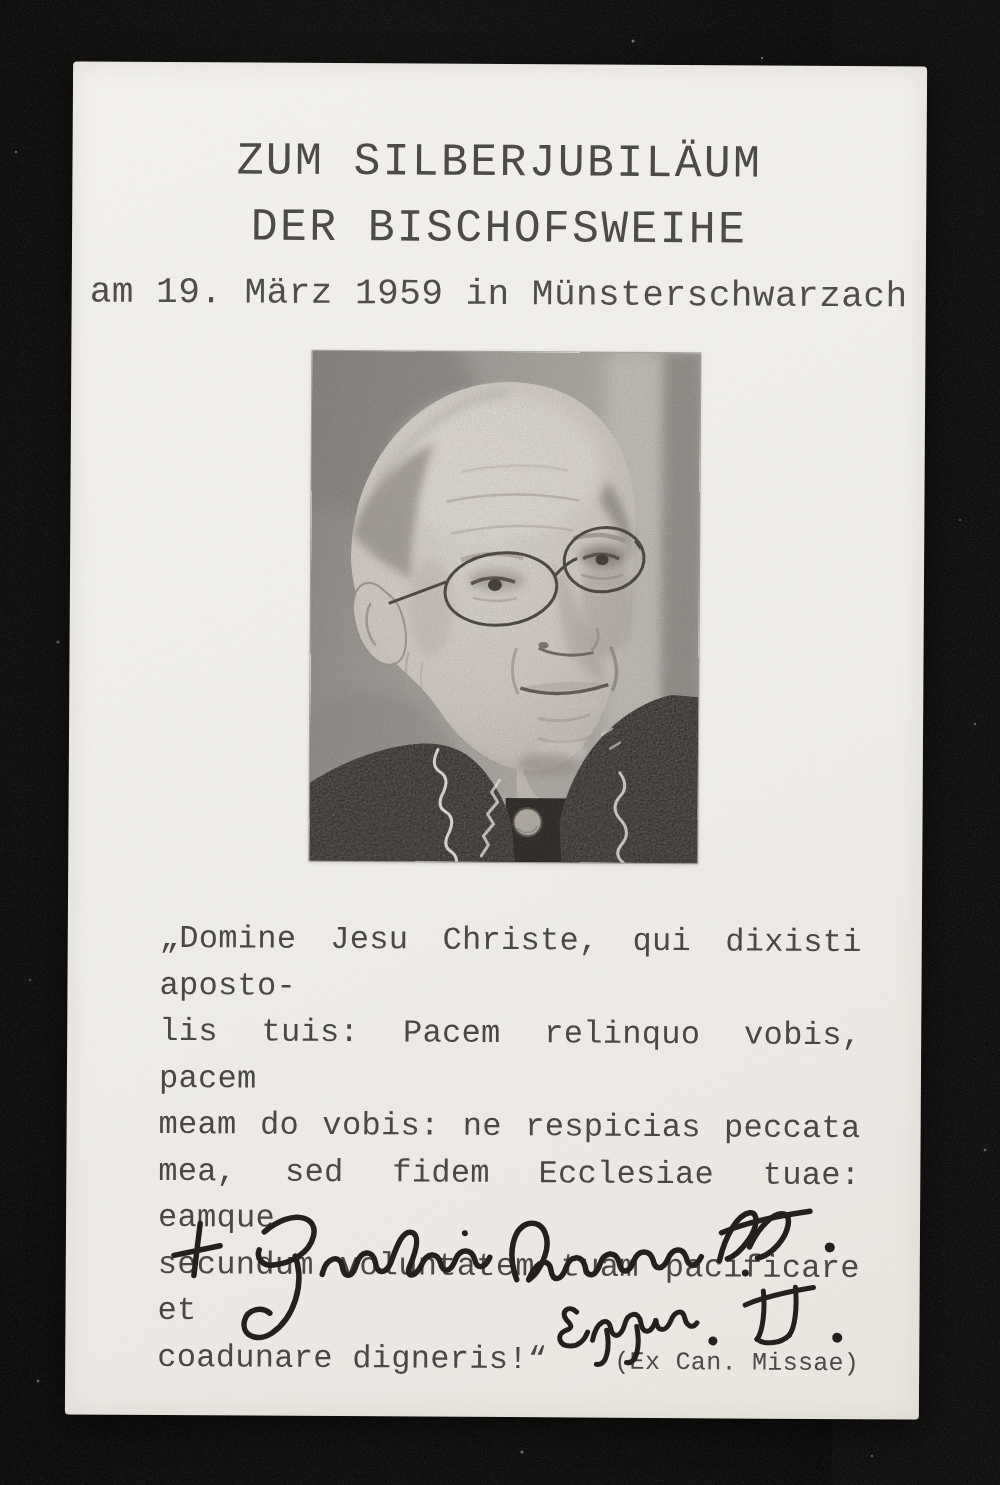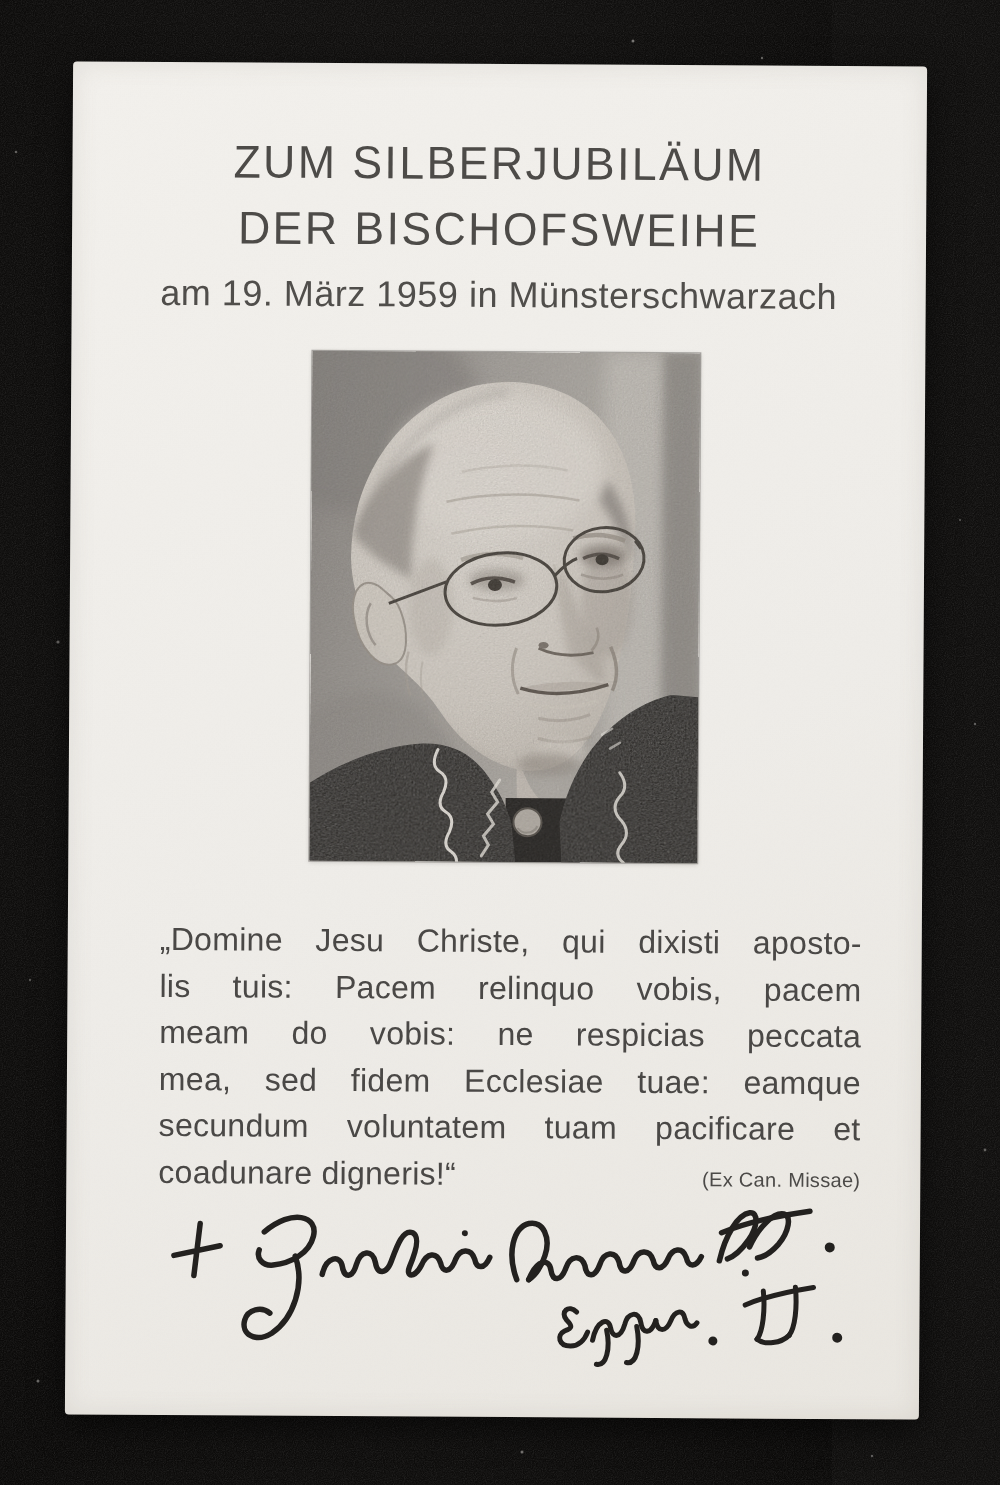--- a/index.html
+++ b/index.html
@@ -1,18 +1,18 @@
 <!DOCTYPE html>
 <html><head>
 <meta charset="utf-8">
 <style>
   html,body{margin:0;padding:0;width:1000px;height:1485px;overflow:hidden;
     background:#100f0e;font-family:"Liberation Sans",sans-serif;}
   .stage{position:relative;width:832px;height:1485px;background:
-    radial-gradient(ellipse at 50% 40%, #161413 0%, #100f0e 55%, #0b0a09 100%);}
+    radial-gradient(ellipse at 50% 40%, #161413 0%, #100f0e 55%, #0b0a09 100%); font-family: Liberation Mono, monospace;}
   .backdrop-noise{position:absolute;left:0;top:0;width:1000px;height:1485px;pointer-events:none;}
   
   .card{position:absolute;left:69px;top:64px;width:854px;height:1353px;
     background:linear-gradient(155deg,#f3f1ed 0%,#efede9 55%,#eae7e1 100%);
     border-radius:4px;transform:rotate(.35deg);transform-origin:50% 50%;
     box-shadow:0 10px 34px rgba(0,0,0,.55), inset 0 0 26px rgba(130,122,108,.14);}
   .card-noise{position:absolute;left:0;top:0;width:100%;height:100%;pointer-events:none;opacity:.5;}
   
   .title-block{position:absolute;left:0;top:66px;width:100%;text-align:center;color:#4d4b48;}
   .title-line{font-size:46px;line-height:66px;letter-spacing:2.5px;font-weight:400;
@@ -21,21 +21,21 @@
   
   .portrait{position:absolute;left:241px;top:288px;width:388px;height:510px;
     box-shadow:0 0 0 1px rgba(58,55,52,.35), 0 1px 4px rgba(60,55,50,.25);}
   .portrait svg{display:block;width:100%;height:100%;}
   
   .quote{position:absolute;left:92px;top:854px;width:702px;color:#4a4846;}
   .quote-line{font-size:32px;line-height:46.5px;letter-spacing:.3px;
     text-align:justify;text-align-last:justify;white-space:normal;}
   .quote-last{display:flex;justify-content:space-between;align-items:baseline;line-height:46.5px;}
   .quote-closing{font-size:32px;letter-spacing:.3px;}
-  .quote-citation{font-size:20px;letter-spacing:.3px;color:#4c4a48;}
+  .quote-citation{font-size:25px;letter-spacing:.3px;color:#4c4a48;}
   
   .signature{position:absolute;left:78px;top:1128px;width:742px;height:218px;}
 </style>
 </head>
 <body>
 
 <div class="stage">
 
   <svg class="backdrop-noise" width="1000" height="1485" viewBox="0 0 1000 1485">
     <defs>

